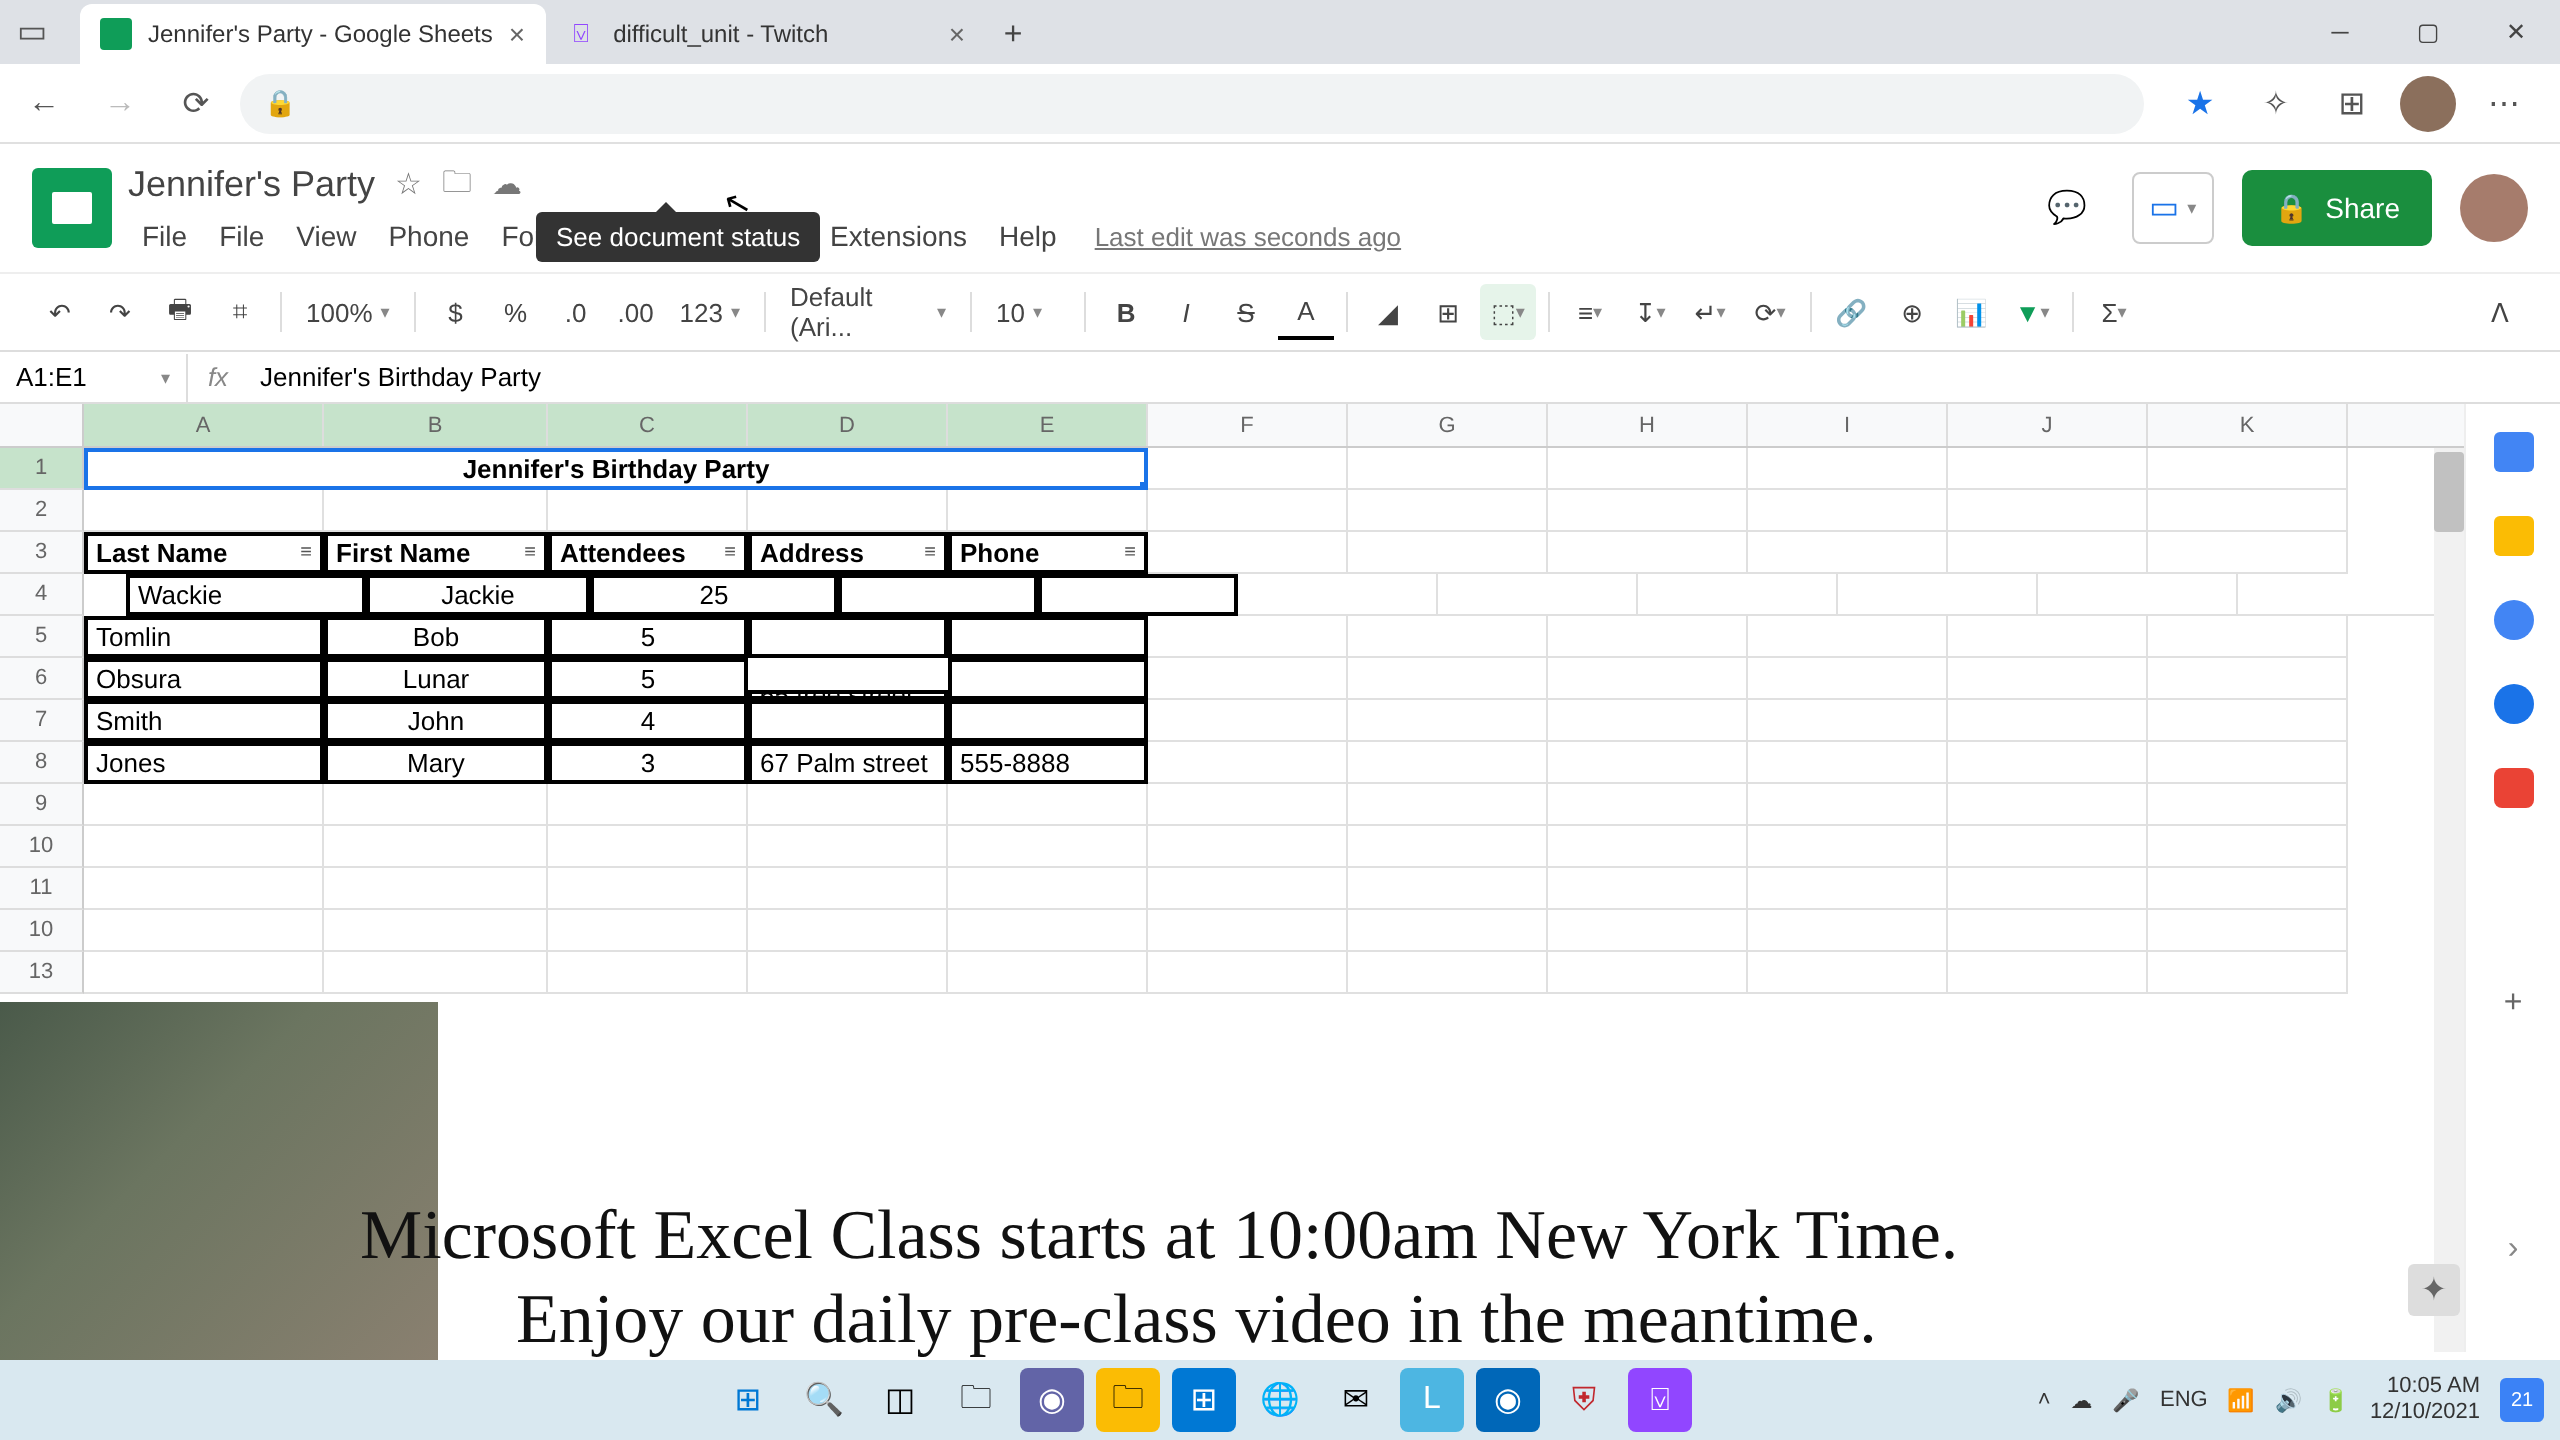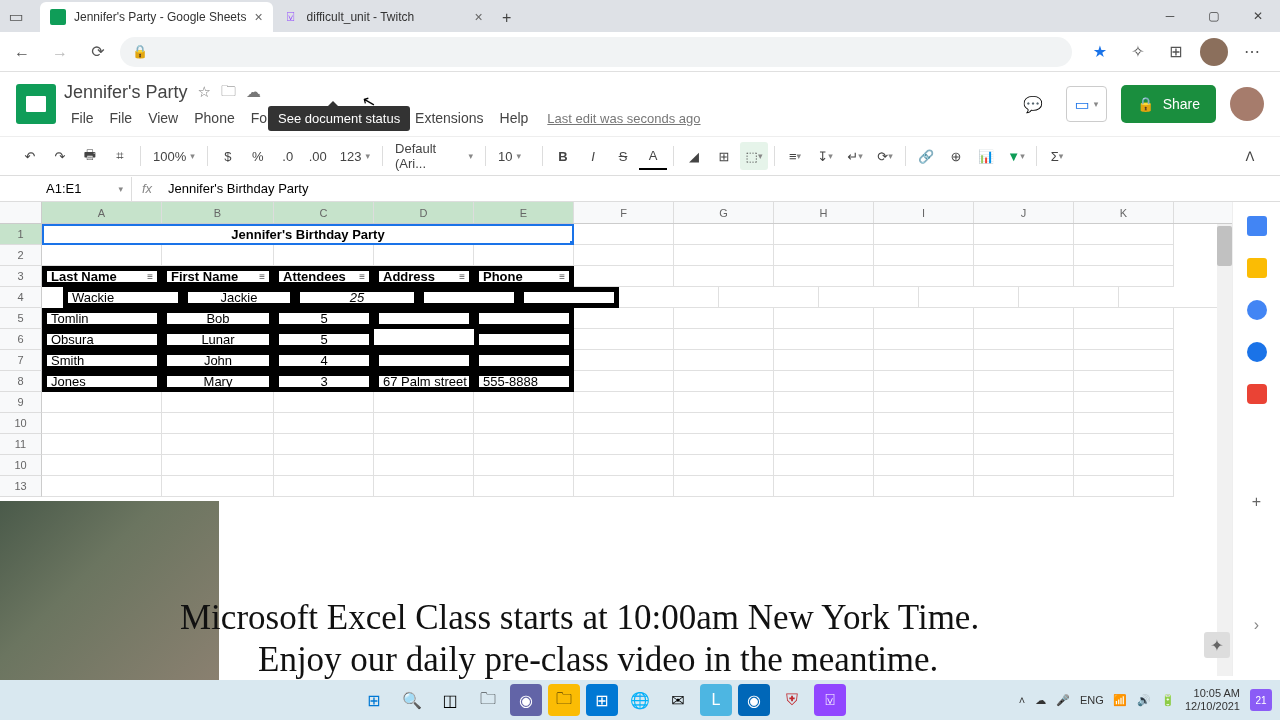--- a/index.html
+++ b/index.html
@@ -55,61 +55,61 @@
 .tb-caret { font-size: 9px; color: #888; }
 .bold { font-weight: bold; }
 .italic { font-style: italic; }
 .strike { text-decoration: line-through; }
 .text-color { border-bottom: 2px solid #000; }
 .tb-active { background: #e6f4ea; border-radius: 3px; }
 .tb-right { margin-left: auto; }
 
 
 .fx-bar { height: 26px; display: flex; align-items: center; border-bottom: 1px solid #ddd; font-size: 13px; }
-.name-box { width: 94px; height: 24px; border-right: 1px solid #ddd; padding: 0 8px; display: flex; align-items: center; justify-content: space-between; margin-left: 38px; }
+.name-box { width: 94px; height: 24px; border-right: 1px solid #ddd; padding: 0 8px; display: flex; align-items: center; justify-content: space-between; }
 .fx-label { width: 30px; text-align: center; color: #888; font-style: italic; }
 .fx-input { flex: 1; padding: 0 6px; }
 
 
 .grid-area { position: relative; height: 474px; display: flex; }
 .grid-main { flex: 1; overflow: hidden; position: relative; }
 .col-headers { display: flex; height: 22px; background: #f8f9fa; border-bottom: 1px solid #ccc; font-size: 11px; color: #666; }
 .corner { width: 42px; border-right: 1px solid #ccc; background: #f8f9fa; }
 .col-h { border-right: 1px solid #ddd; display: flex; align-items: center; justify-content: center; }
 .col-h.sel { background: #c6e3cb; }
 .row-area { display: flex; }
 .row-headers { width: 42px; background: #f8f9fa; }
 .row-h { height: 21px; border-bottom: 1px solid #ddd; border-right: 1px solid #ccc; display: flex; align-items: center; justify-content: center; font-size: 11px; color: #666; }
 .row-h.sel { background: #c6e3cb; }
 .cells { position: relative; }
 .row { display: flex; height: 21px; }
 .cell { border-right: 1px solid #e0e0e0; border-bottom: 1px solid #e0e0e0; padding: 0 4px; font-size: 13px; display: flex; align-items: center; overflow: hidden; white-space: nowrap; }
 .cell.center { justify-content: center; }
 .title-cell { font-weight: bold; justify-content: center; border: 2px solid #1a73e8; position: relative; background: #fff; }
 .title-cell::after { content: ''; position: absolute; right: -4px; bottom: -4px; width: 6px; height: 6px; background: #1a73e8; }
-.tbl-cell { border: 5px solid #000000; }
+.tbl-cell { border: 2px solid #000000; }
 .hdr-cell { font-weight: bold; background: #fff; }
 .filter-ico { margin-left: auto; font-size: 10px; color: #555; }
 
 
 .side-panel { width: 48px; border-left: 1px solid #eee; display: flex; flex-direction: column; align-items: center; padding-top: 14px; gap: 22px; }
 .sp-icon { width: 20px; height: 20px; border-radius: 3px; }
 
 
 .webcam { position: absolute; left: 0; top: 501px; width: 219px; height: 179px; background: linear-gradient(135deg, #4a5a4a, #6b7560 40%, #8a8070); }
 .caption { position: absolute; left: 180px; top: 595px; font-family: 'Times New Roman', serif; font-size: 35px; color: #111; line-height: 1.3; }
 .caption2 { position: absolute; left: 258px; top: 640px; font-family: 'Times New Roman', serif; font-size: 35px; color: #111; }
 
 
 .taskbar { position: absolute; bottom: 0; left: 0; right: 0; height: 40px; background: #d9e8f0; display: flex; align-items: center; padding: 0 8px; }
 .tb-icons { display: flex; gap: 6px; margin-left: 350px; }
 .task-ico { width: 32px; height: 32px; border-radius: 4px; display: flex; align-items: center; justify-content: center; font-size: 16px; }
 .tray { margin-left: auto; display: flex; align-items: center; gap: 10px; font-size: 11px; color: #333; }
 .clock { text-align: right; line-height: 1.2; }
-.notif-badge { width: 22px; height: 22px; background: #8b5cf6; color: #fff; border-radius: 3px; display: flex; align-items: center; justify-content: center; font-size: 10px; }
+.notif-badge { width: 22px; height: 22px; background: #3b82f6; color: #fff; border-radius: 3px; display: flex; align-items: center; justify-content: center; font-size: 10px; }
 
 .cursor { position: absolute; left: 362px; top: 92px; font-size: 16px; z-index: 200; transform: rotate(-15deg); }
 
 
 .vscroll { position: absolute; right: 0; top: 22px; bottom: 0; width: 15px; background: #f1f1f1; }
 .vthumb { width: 15px; height: 40px; background: #c1c1c1; border-radius: 2px; margin-top: 2px; }
 .explore { position: absolute; right: 2px; bottom: 18px; width: 26px; height: 26px; background: #ddd; border-radius: 3px; display:flex; align-items:center; justify-content:center; color:#666;}
 </style>
 </head>
 <body>
@@ -328,21 +328,21 @@
             <div class="cell" style="width: 100px;"></div>
             <div class="cell" style="width: 100px;"></div>
             <div class="cell" style="width: 100px;"></div>
             <div class="cell" style="width: 100px;"></div>
             <div class="cell" style="width: 100px;"></div>
             <div class="cell" style="width: 100px;"></div>
           </div>
           <div class="row">
             <div class="cell tbl-cell" style="width: 120px; margin-left: 21px;">Wackie</div>
             <div class="cell tbl-cell center" style="width: 112px;">Jackie</div>
-            <div class="cell tbl-cell center" style="width: 124px; font-style: italic;">25</div>
+            <div class="cell tbl-cell center" style="width: 124px;">25</div>
             <div class="cell tbl-cell" style="width: 100px;"></div>
             <div class="cell tbl-cell" style="width: 100px;"></div>
             <div class="cell" style="width: 100px;"></div>
             <div class="cell" style="width: 100px;"></div>
             <div class="cell" style="width: 100px;"></div>
             <div class="cell" style="width: 100px;"></div>
             <div class="cell" style="width: 100px;"></div>
             <div class="cell" style="width: 100px;"></div>
           </div>
           <div class="row">

